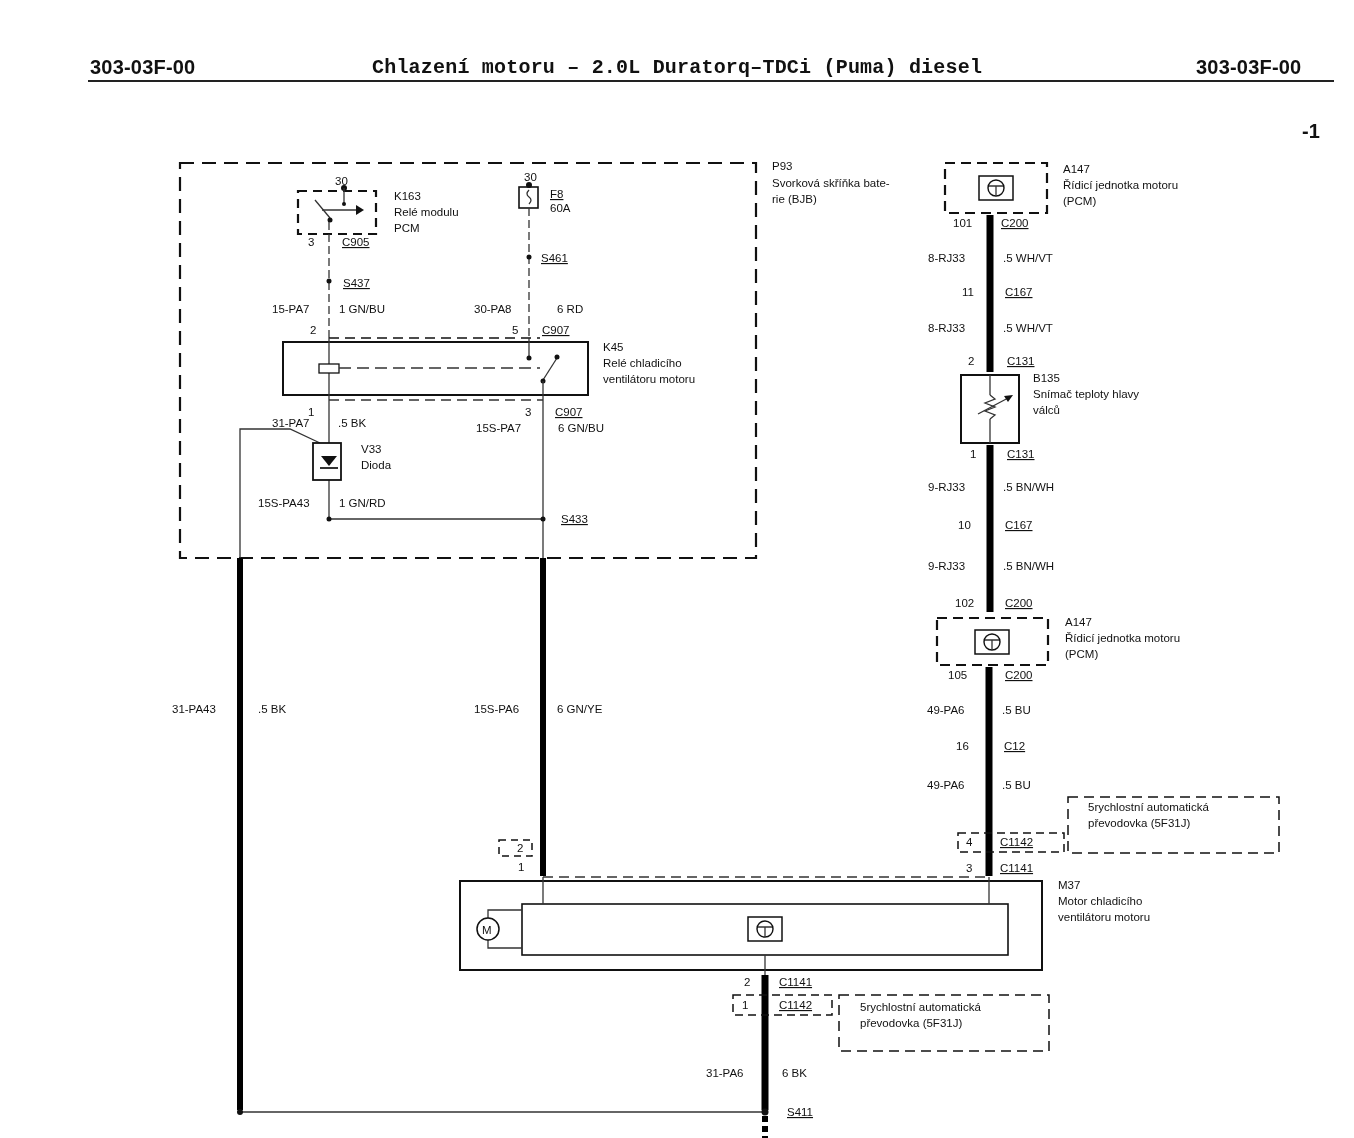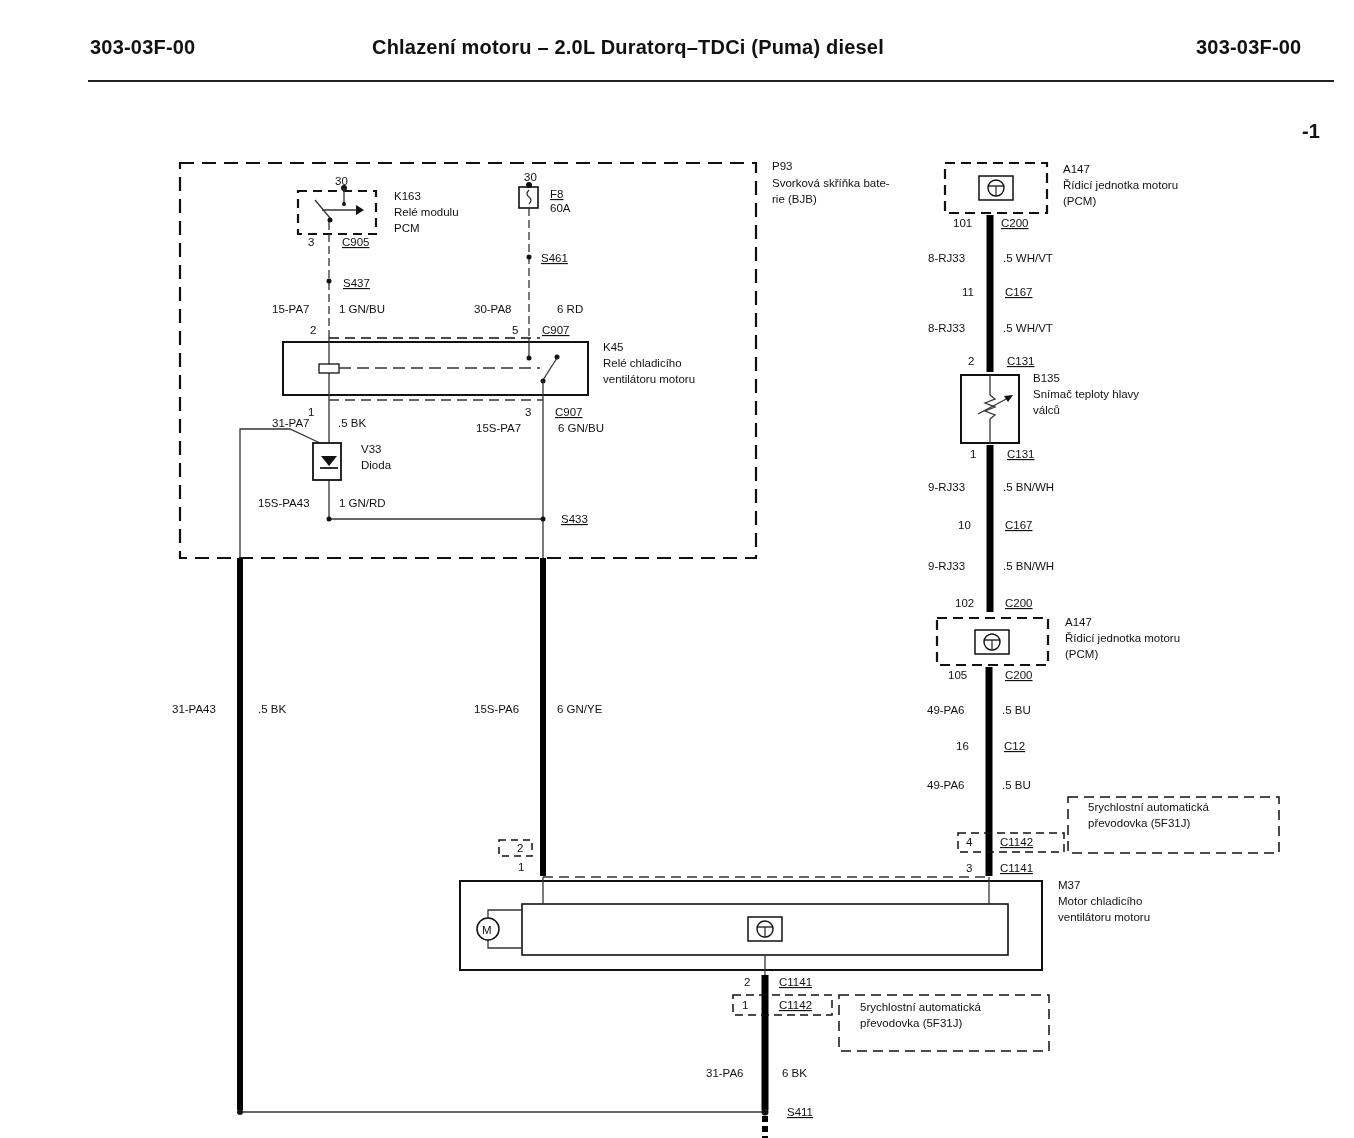--- a/index.html
+++ b/index.html
@@ -1,19 +1,19 @@
 <!DOCTYPE html>
 <html><head>
 <meta charset="utf-8">
 <style>
   html,body{margin:0;padding:0;background:#ffffff;}
   body{width:1354px;height:1138px;position:relative;overflow:hidden;font-family:"Liberation Sans",sans-serif;color:#111;}
-  .hdr{position:absolute;top:36px;font-weight:bold;font-size:20px;letter-spacing:0.2px;}
+  .hdr{position:absolute;top:56px;font-weight:bold;font-size:20px;letter-spacing:0.2px;}
   #hdr-left{left:90px;}
-  #hdr-title{left:372px;}
+  #hdr-title{left:372px;font-family:Liberation Mono, monospace;}
   #hdr-right{left:1196px;}
   #hdr-rule{position:absolute;left:88px;top:80px;width:1246px;height:2px;background:#222;}
   #page-num{position:absolute;left:1302px;top:120px;font-weight:bold;font-size:20px;}
   svg#diagram{position:absolute;left:0;top:0;}
   .t{font-family:"Liberation Sans",sans-serif;font-size:11.5px;fill:#111;}
   .dash{fill:none;stroke:#111;stroke-width:2.2;stroke-dasharray:14 8;}
   .thin{stroke:#333;stroke-width:1.3;fill:none;}
   .thick{stroke:#000;stroke-width:7;fill:none;}
   .box{fill:none;stroke:#111;stroke-width:2;}
 </style>

